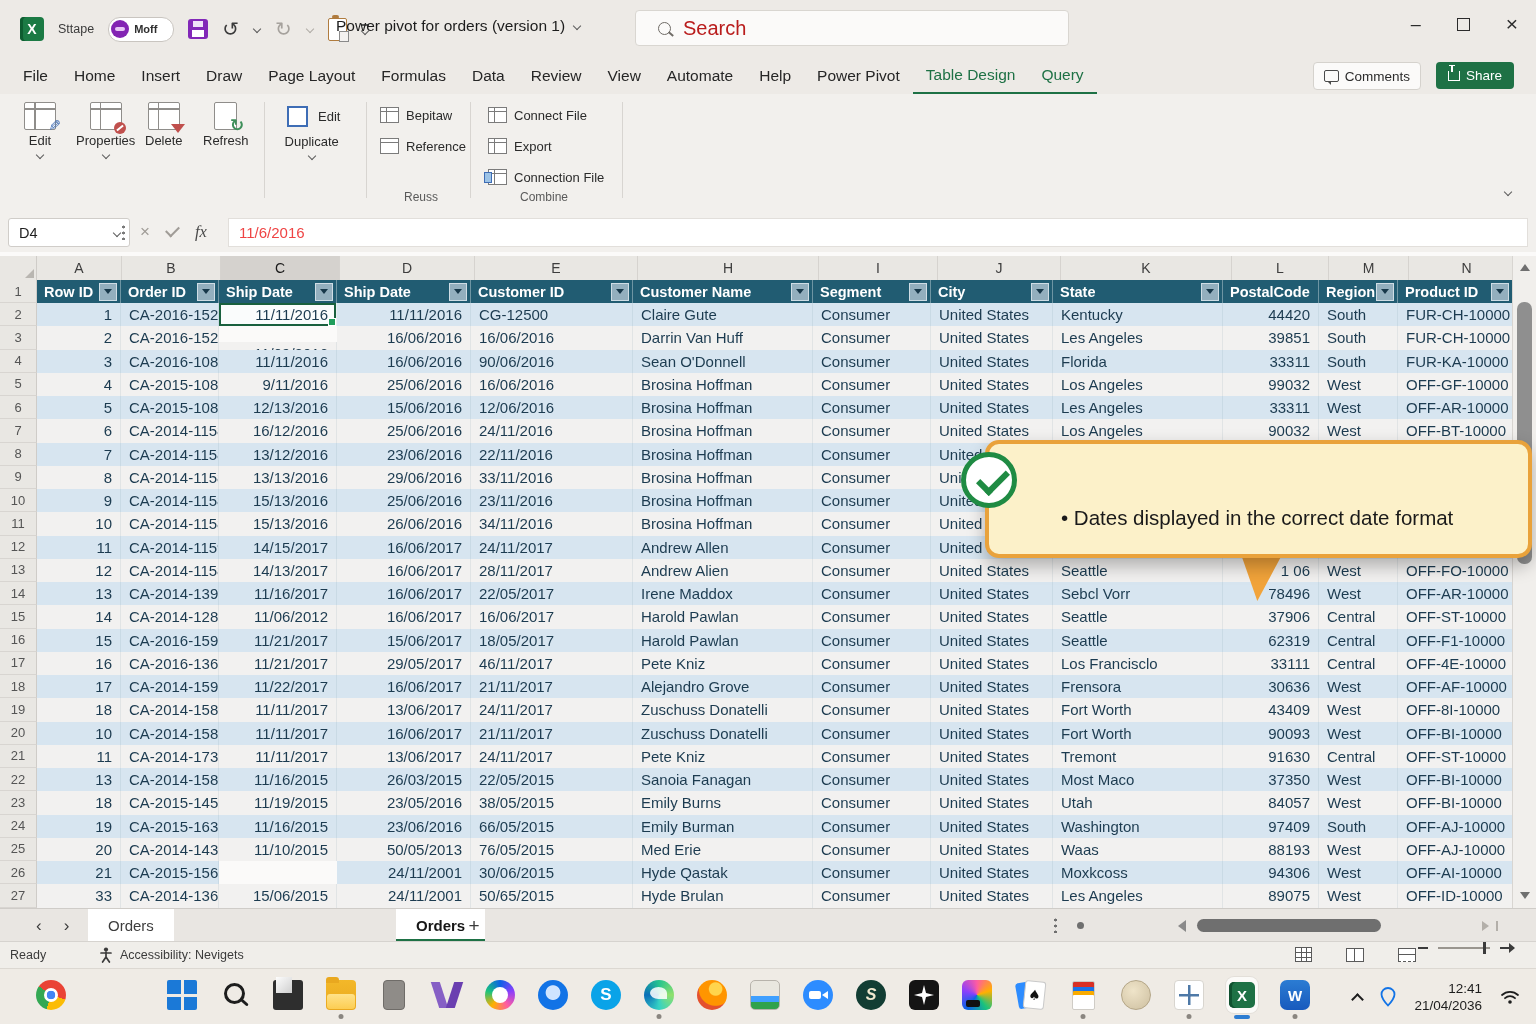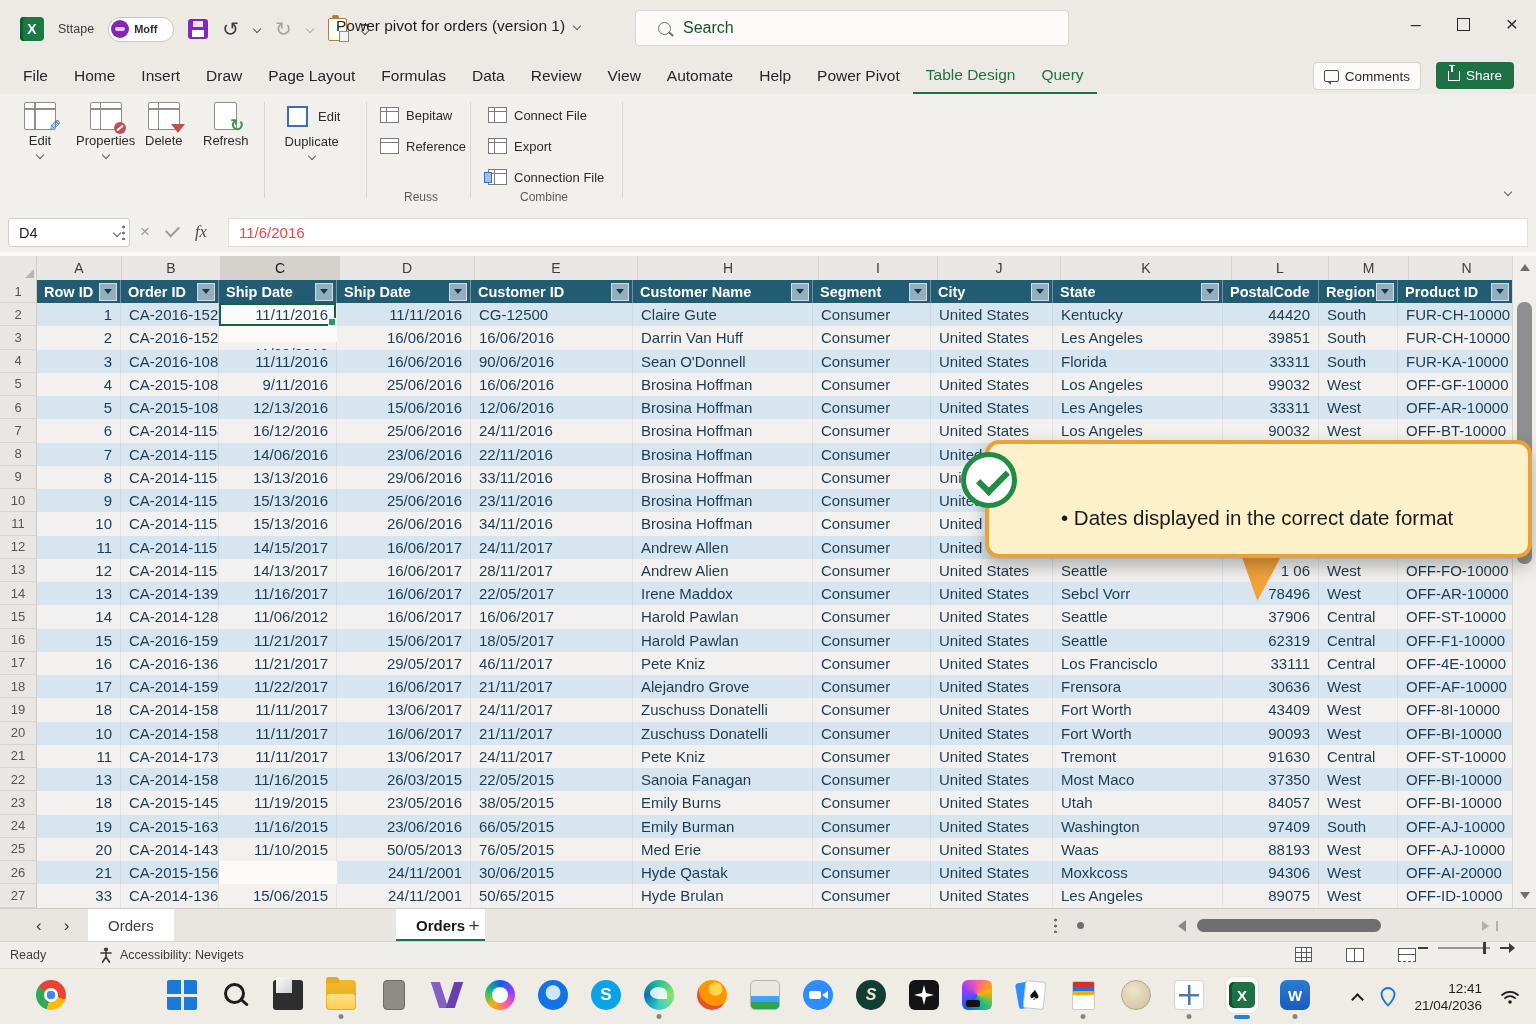--- a/index.html
+++ b/index.html
@@ -26,21 +26,21 @@
   .clipboard{width:17px;height:21px;background:#fff;border:1.6px solid #b07c3f;border-radius:2px;position:relative;}
   .clipboard::before{content:"";position:absolute;left:3px;top:-4px;width:7px;height:4px;background:#b07c3f;border-radius:2px;}
   .clipboard::after{content:"";position:absolute;right:-3px;bottom:-2px;width:8px;height:9px;background:#f4f2f0;border:1px solid #8a8a8a;}
   .chev-line{position:relative;width:9px;height:10px;}
   .chev-line::before{content:"";position:absolute;left:0;top:0;width:8px;height:1.6px;background:#5c5c5c;}
   .chev-line::after{content:"";position:absolute;left:1px;top:4px;width:5px;height:5px;border-right:1.6px solid #5c5c5c;border-bottom:1.6px solid #5c5c5c;transform:rotate(45deg);}
   #doc-title{left:336px;top:17px;display:flex;gap:8px;align-items:center;font-size:15.5px;color:#1c1c1c;}
   #search-box{left:635px;top:10px;width:410px;height:34px;background:#FBFAF9;border:1px solid #d9d6d1;border-radius:4px;display:flex;align-items:center;padding-left:22px;gap:12px;}
   .mag{width:11px;height:11px;border:1.7px solid #6f6b66;border-radius:50%;position:relative;}
   .mag::after{content:"";position:absolute;left:9px;top:10px;width:6px;height:1.7px;background:#6f6b66;transform:rotate(40deg);}
-  #search-box .ph{font-size:16px;color:#14532d;}
+  #search-box .ph{font-size:20px;color:#b91c1c;}
   #win-controls{right:18px;top:12px;display:flex;gap:36px;align-items:center;}
   #win-controls .wc{font-size:18px;color:#2b2b2b;}
   .restore{width:11px;height:11px;border:1.4px solid #2b2b2b;position:relative;background:#EDEAE6;}
   .restore::before{content:"";position:absolute;left:2px;top:-4px;width:11px;height:11px;border:1.4px solid #2b2b2b;z-index:-1;}
   
   #menubar{left:0;top:58px;width:1536px;height:36px;background:#EDEAE6;}
   #menu-items{position:absolute;left:10px;top:0;height:36px;display:flex;align-items:center;}
   .mtab{padding:0 13px;font-size:15.5px;color:#262626;line-height:34px;}
   .mtab.accent{color:#1E7145;border-bottom:2.5px solid #1E7145;}
   #comments-btn{position:absolute;right:115px;top:4px;height:26px;background:#FBFAF9;border:1px solid #d5d2cd;border-radius:4px;display:flex;align-items:center;gap:6px;padding:0 10px;font-size:13.5px;color:#2b2b2b;}
@@ -515,21 +515,21 @@
           <div class="cell" data-name="cell-J7" style="width: 122px;">United States</div>
           <div class="cell" data-name="cell-K7" style="width: 170px;">Los Angeles</div>
           <div class="cell right" data-name="cell-L7" style="width: 96px;">90032</div>
           <div class="cell" data-name="cell-M7" style="width: 79px;">West</div>
           <div class="cell" data-name="cell-N7" style="width: 115px;">OFF-BT-10000</div>
         </div>
         <div class="r even" data-name="table-row">
           <div class="rn" data-name="row-number-8">8</div>
           <div class="cell right" data-name="cell-A8" style="width: 84px;">7</div>
           <div class="cell" data-name="cell-B8" style="width: 98px;">CA-2014-115812</div>
-          <div class="cell right" data-name="cell-C8" style="width: 118px;">14/06/2016</div>
+          <div class="cell right" data-name="cell-C8" style="width: 118px;">13/12/2016</div>
           <div class="cell right" data-name="cell-D8" style="width: 134px;">23/06/2016</div>
           <div class="cell" data-name="cell-E8" style="width: 162px;">22/11/2016</div>
           <div class="cell" data-name="cell-H8" style="width: 180px;">Brosina Hoffman</div>
           <div class="cell" data-name="cell-I8" style="width: 118px;">Consumer</div>
           <div class="cell" data-name="cell-J8" style="width: 122px;">United States</div>
           <div class="cell" data-name="cell-K8" style="width: 170px;"></div>
           <div class="cell right" data-name="cell-L8" style="width: 96px;"></div>
           <div class="cell" data-name="cell-M8" style="width: 79px;"></div>
           <div class="cell" data-name="cell-N8" style="width: 115px;"></div>
         </div>
@@ -794,21 +794,21 @@
           <div class="cell" data-name="cell-B26" style="width: 98px;">CA-2015-156856</div>
           <div class="cell right" data-name="cell-C26" style="width: 118px; margin-top: 41px;">12/11/2015</div>
           <div class="cell right" data-name="cell-D26" style="width: 134px;">24/11/2001</div>
           <div class="cell" data-name="cell-E26" style="width: 162px;">30/06/2015</div>
           <div class="cell" data-name="cell-H26" style="width: 180px;">Hyde Qastak</div>
           <div class="cell" data-name="cell-I26" style="width: 118px;">Consumer</div>
           <div class="cell" data-name="cell-J26" style="width: 122px;">United States</div>
           <div class="cell" data-name="cell-K26" style="width: 170px;">Moxkcoss</div>
           <div class="cell right" data-name="cell-L26" style="width: 96px;">94306</div>
           <div class="cell" data-name="cell-M26" style="width: 79px;">West</div>
-          <div class="cell" data-name="cell-N26" style="width: 115px;">OFF-AI-20000</div>
+          <div class="cell" data-name="cell-N26" style="width: 115px;">OFF-AI-10000</div>
         </div>
         <div class="r odd" data-name="table-row">
           <div class="rn" data-name="row-number-27">27</div>
           <div class="cell right" data-name="cell-A27" style="width: 84px;">33</div>
           <div class="cell" data-name="cell-B27" style="width: 98px;">CA-2014-136563</div>
           <div class="cell right" data-name="cell-C27" style="width: 118px;">15/06/2015</div>
           <div class="cell right" data-name="cell-D27" style="width: 134px;">24/11/2001</div>
           <div class="cell" data-name="cell-E27" style="width: 162px;">50/65/2015</div>
           <div class="cell" data-name="cell-H27" style="width: 180px;">Hyde Brulan</div>
           <div class="cell" data-name="cell-I27" style="width: 118px;">Consumer</div>

